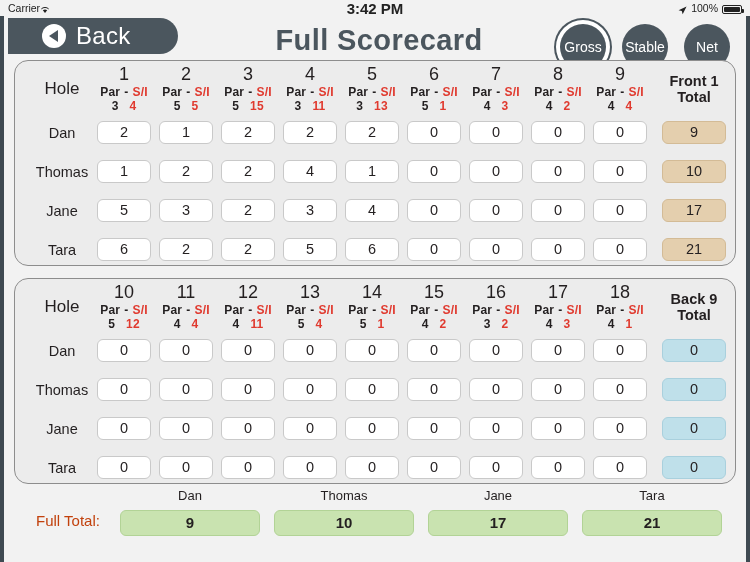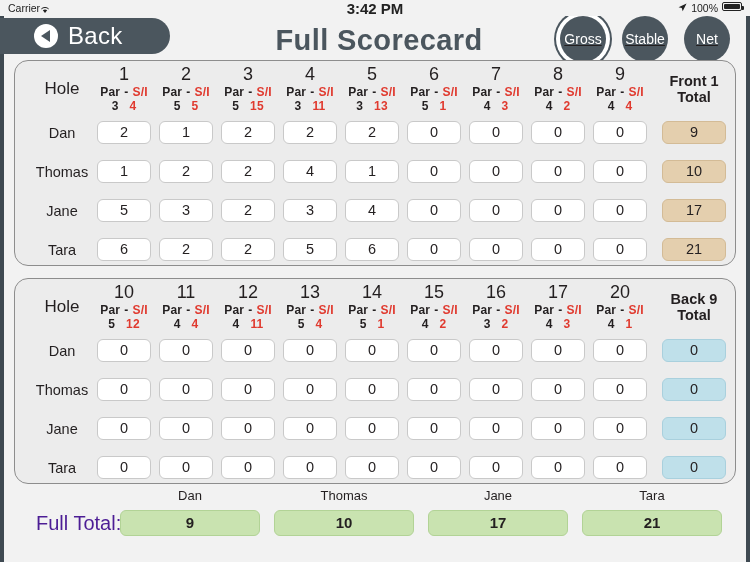--- a/index.html
+++ b/index.html
@@ -14,58 +14,58 @@
   .page-edge-right { position:absolute; right:0; top:0; width:4px; height:562px; background:#3f4a52; }
 
   
   .status-bar {
     height:16px; display:flex; align-items:center;
     padding:0 8px; font-size:10.5px; color:#222; background:#f2f2f2;
     position:relative; z-index:5;
   }
   .sb-left { display:flex; align-items:center; }
   .sb-center { position:absolute; left:0; right:0; text-align:center; font-size:15px; font-weight:bold; pointer-events:none; }
-  .sb-right { margin-left:auto; display:flex; align-items:flex-start; gap:4px; position:relative; z-index:6; }
+  .sb-right { margin-left:auto; display:flex; align-items:flex-end; gap:4px; position:relative; z-index:6; }
   .wifi-ico { width:10px; height:9px; }
   .loc-ico { width:9px; height:9px; }
   .batt {
     width:20px; height:9px; border:1px solid #222; border-radius:2px;
     position:relative; padding:1px;
   }
   .batt::after {
     content:""; position:absolute; right:-3px; top:2.5px;
     width:2px; height:4px; background:#222; border-radius:0 1px 1px 0;
   }
   .batt i { display:block; height:100%; background:#222; border-radius:1px; }
 
   
   .header { position:relative; height:48px; }
   .back-btn {
-    position:absolute; left:0; top:2px;
+    position:absolute; left:8px; top:2px;
     width:170px; height:36px;
     background:#4b565e; border-radius:0 18px 18px 0;
     display:flex; align-items:center; gap:10px; padding-left:34px;
     color:#fff; cursor:pointer;
   }
   .back-btn .circ {
     width:24px; height:24px; border-radius:50%; background:#fff;
     display:flex; align-items:center; justify-content:center;
   }
   .back-btn .circ .tri {
     width:0; height:0; border-top:6px solid transparent; border-bottom:6px solid transparent;
     border-right:9px solid #4b565e; margin-right:2px;
   }
   .back-btn .lbl { font-size:24px; font-weight:normal; letter-spacing:.3px; }
 
   .title {
     position:absolute; left:0; right:0; top:8px; text-align:center;
     font-size:29px; font-weight:bold; color:#4b565e; letter-spacing:.4px;padding-left:8px;
   }
 
-  .mode-group { position:absolute; right:20px; top:0px; display:flex; align-items:flex-end; gap:16px;text-decoration:underline; }
+  .mode-group { position:absolute; right:20px; top:8px; display:flex; align-items:flex-end; gap:16px; }
   .mode-btn {
     width:46px; height:46px; border-radius:50%;
     background:#4b565e; color:#fff;
     display:flex; align-items:center; justify-content:center;
     font-size:14px; cursor:pointer; position:relative;
   }
   .mode-btn.selected { box-shadow:0 0 0 4px #fff, 0 0 0 6px #4b565e; }
   .mode-btn.selected::after {
     content:""; position:absolute; bottom:-12px; left:50%; transform:translateX(-50%);
     width:22px; height:16px; background:#4b565e; border-radius:0 0 10px 10px; z-index:-1;
@@ -108,21 +108,21 @@
 
   
   .footer { position:absolute; left:0; top:488px; width:750px; height:74px; }
   .f-names { position:absolute; left:0; top:0; width:750px; height:20px; }
   .f-name {
     position:absolute; top:0; width:140px; text-align:center;
     font-size:13px; color:#231f20;
   }
   .f-label {
     position:absolute; left:36px; top:24px;
-    font-size:20px; color:#4c1d95;
+    font-size:15px; color:#c2410c;
   }
   .f-cell {
     position:absolute; top:22px; width:140px; height:26px;
     background:#c9e3b0; border:1px solid #b2d396; border-radius:6px;
     font-size:15px; font-weight:bold; line-height:24px; text-align:center; color:#231f20;
   }
 </style>
 </head>
 <body>
 
@@ -587,21 +587,21 @@
                 <span>-</span>
                 <span class="si">S/I</span>
               </div>
             <div class="vals">
                 <span>4</span>
                 <span class="si">3</span>
               </div>
           </div>
         </th>
         <th>
-          <div class="hole-num">20</div>
+          <div class="hole-num">18</div>
           <div class="parsi">
             <div class="labs">
                 <span>Par</span>
                 <span>-</span>
                 <span class="si">S/I</span>
               </div>
             <div class="vals">
                 <span>4</span>
                 <span class="si">1</span>
               </div>

